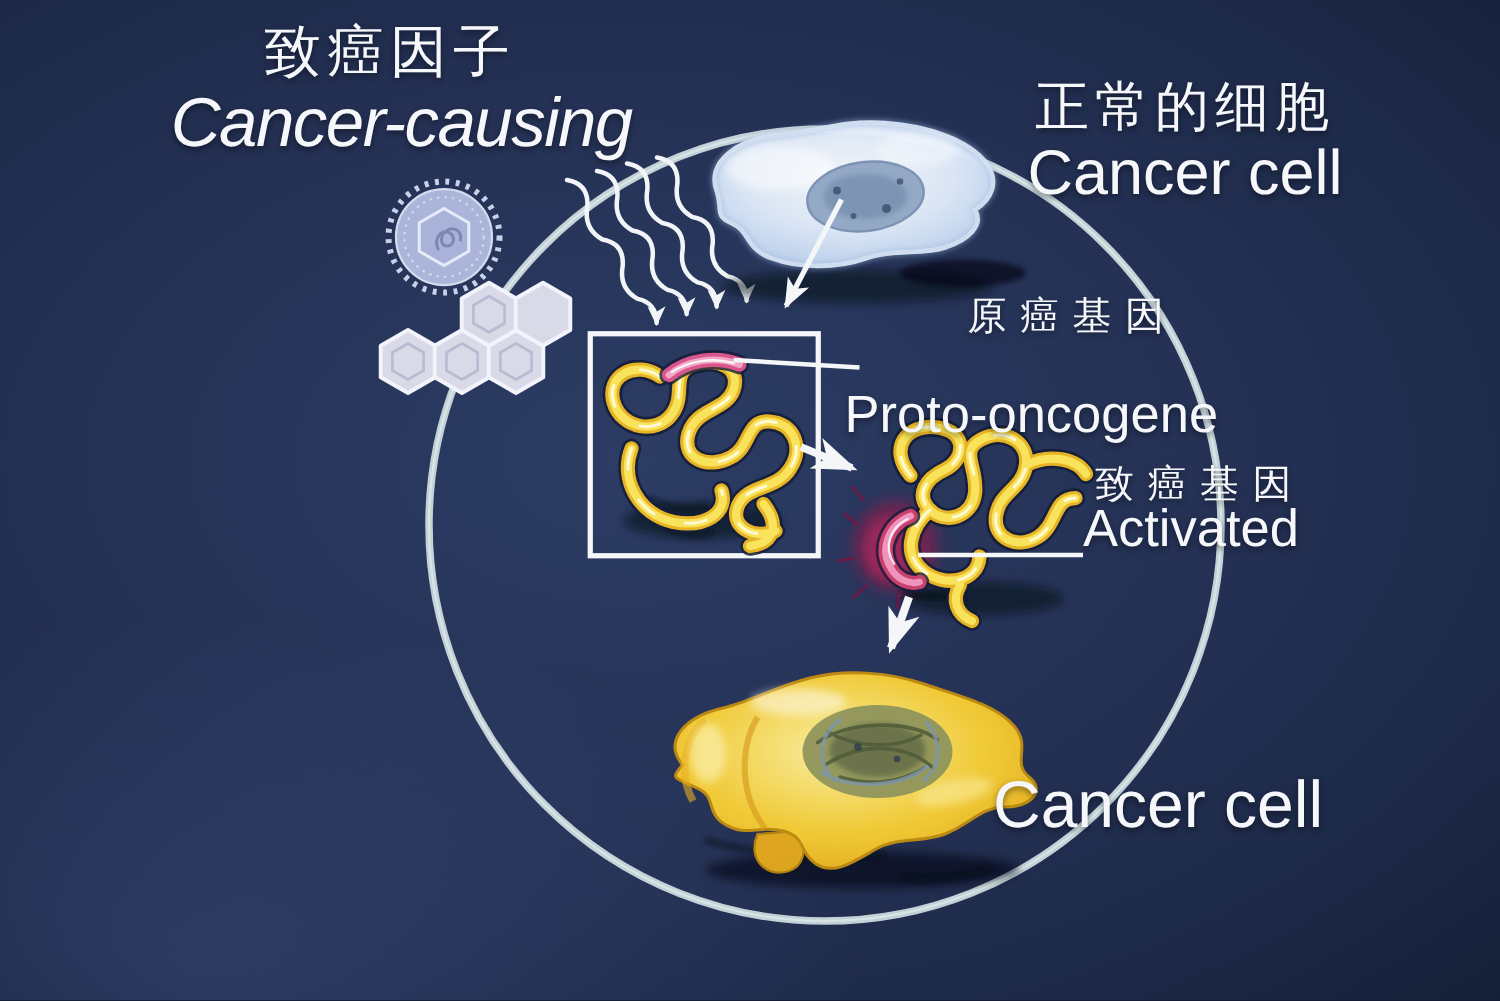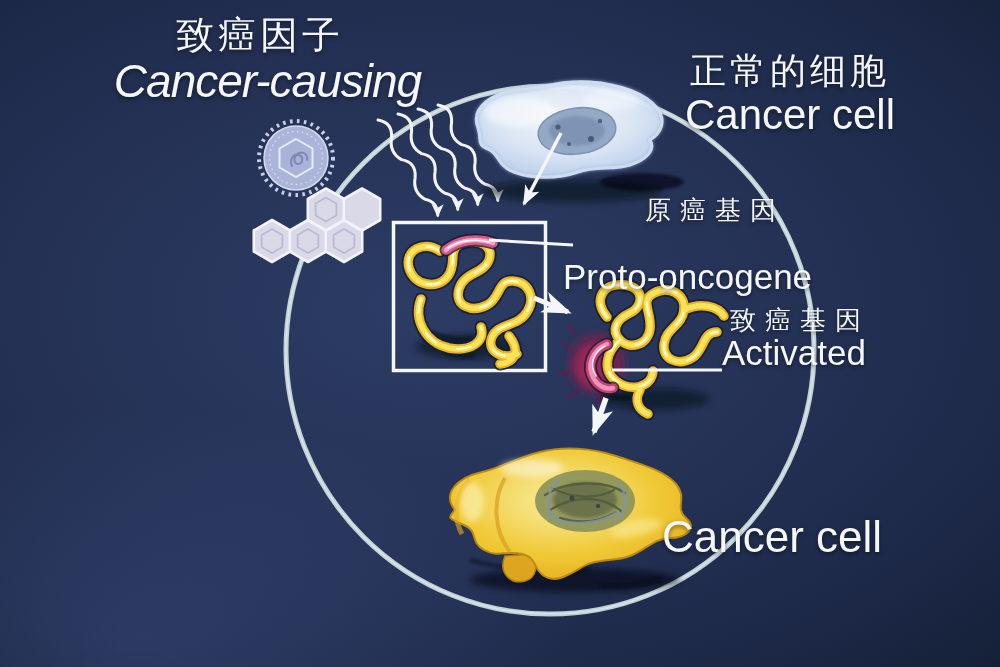--- a/index.html
+++ b/index.html
@@ -259,18 +259,18 @@
   <div class="lbl ctr" style="left:110px;top:16px;width:300px;font-size:38px;letter-spacing:4px;">致癌因子</div>
   <div class="lbl ctr" style="left:95px;top:57px;width:345px;font-size:46px;letter-spacing:-1px;font-style:italic;">Cancer-causing</div>
 
   <div class="lbl ctr" style="left:660px;top:52px;width:260px;font-size:36px;letter-spacing:4px;">正常的细胞</div>
   <div class="lbl ctr" style="left:650px;top:93px;width:280px;font-size:42px;">Cancer cell</div>
 
   <div class="lbl ctr" style="left:600px;top:197px;width:230px;font-size:26px;letter-spacing:9px;">原癌基因</div>
   <div class="lbl" style="left:563px;top:226px;font-size:35px;margin-top:33px;">Proto-oncogene</div>
 
 
-  <div class="lbl ctr" style="left:690px;top:309px;width:220px;font-size:26px;letter-spacing:9px;font-family:Liberation Mono, monospace;">致癌基因</div>
+  <div class="lbl ctr" style="left:690px;top:309px;width:220px;font-size:26px;letter-spacing:9px;">致癌基因</div>
   <div class="lbl" style="left:722px;top:335px;font-size:35px;">Activated</div>
 
   <div class="lbl" style="left:662px;top:514px;font-size:44px;">Cancer cell</div>
 
 </div>
 
 </body></html>

